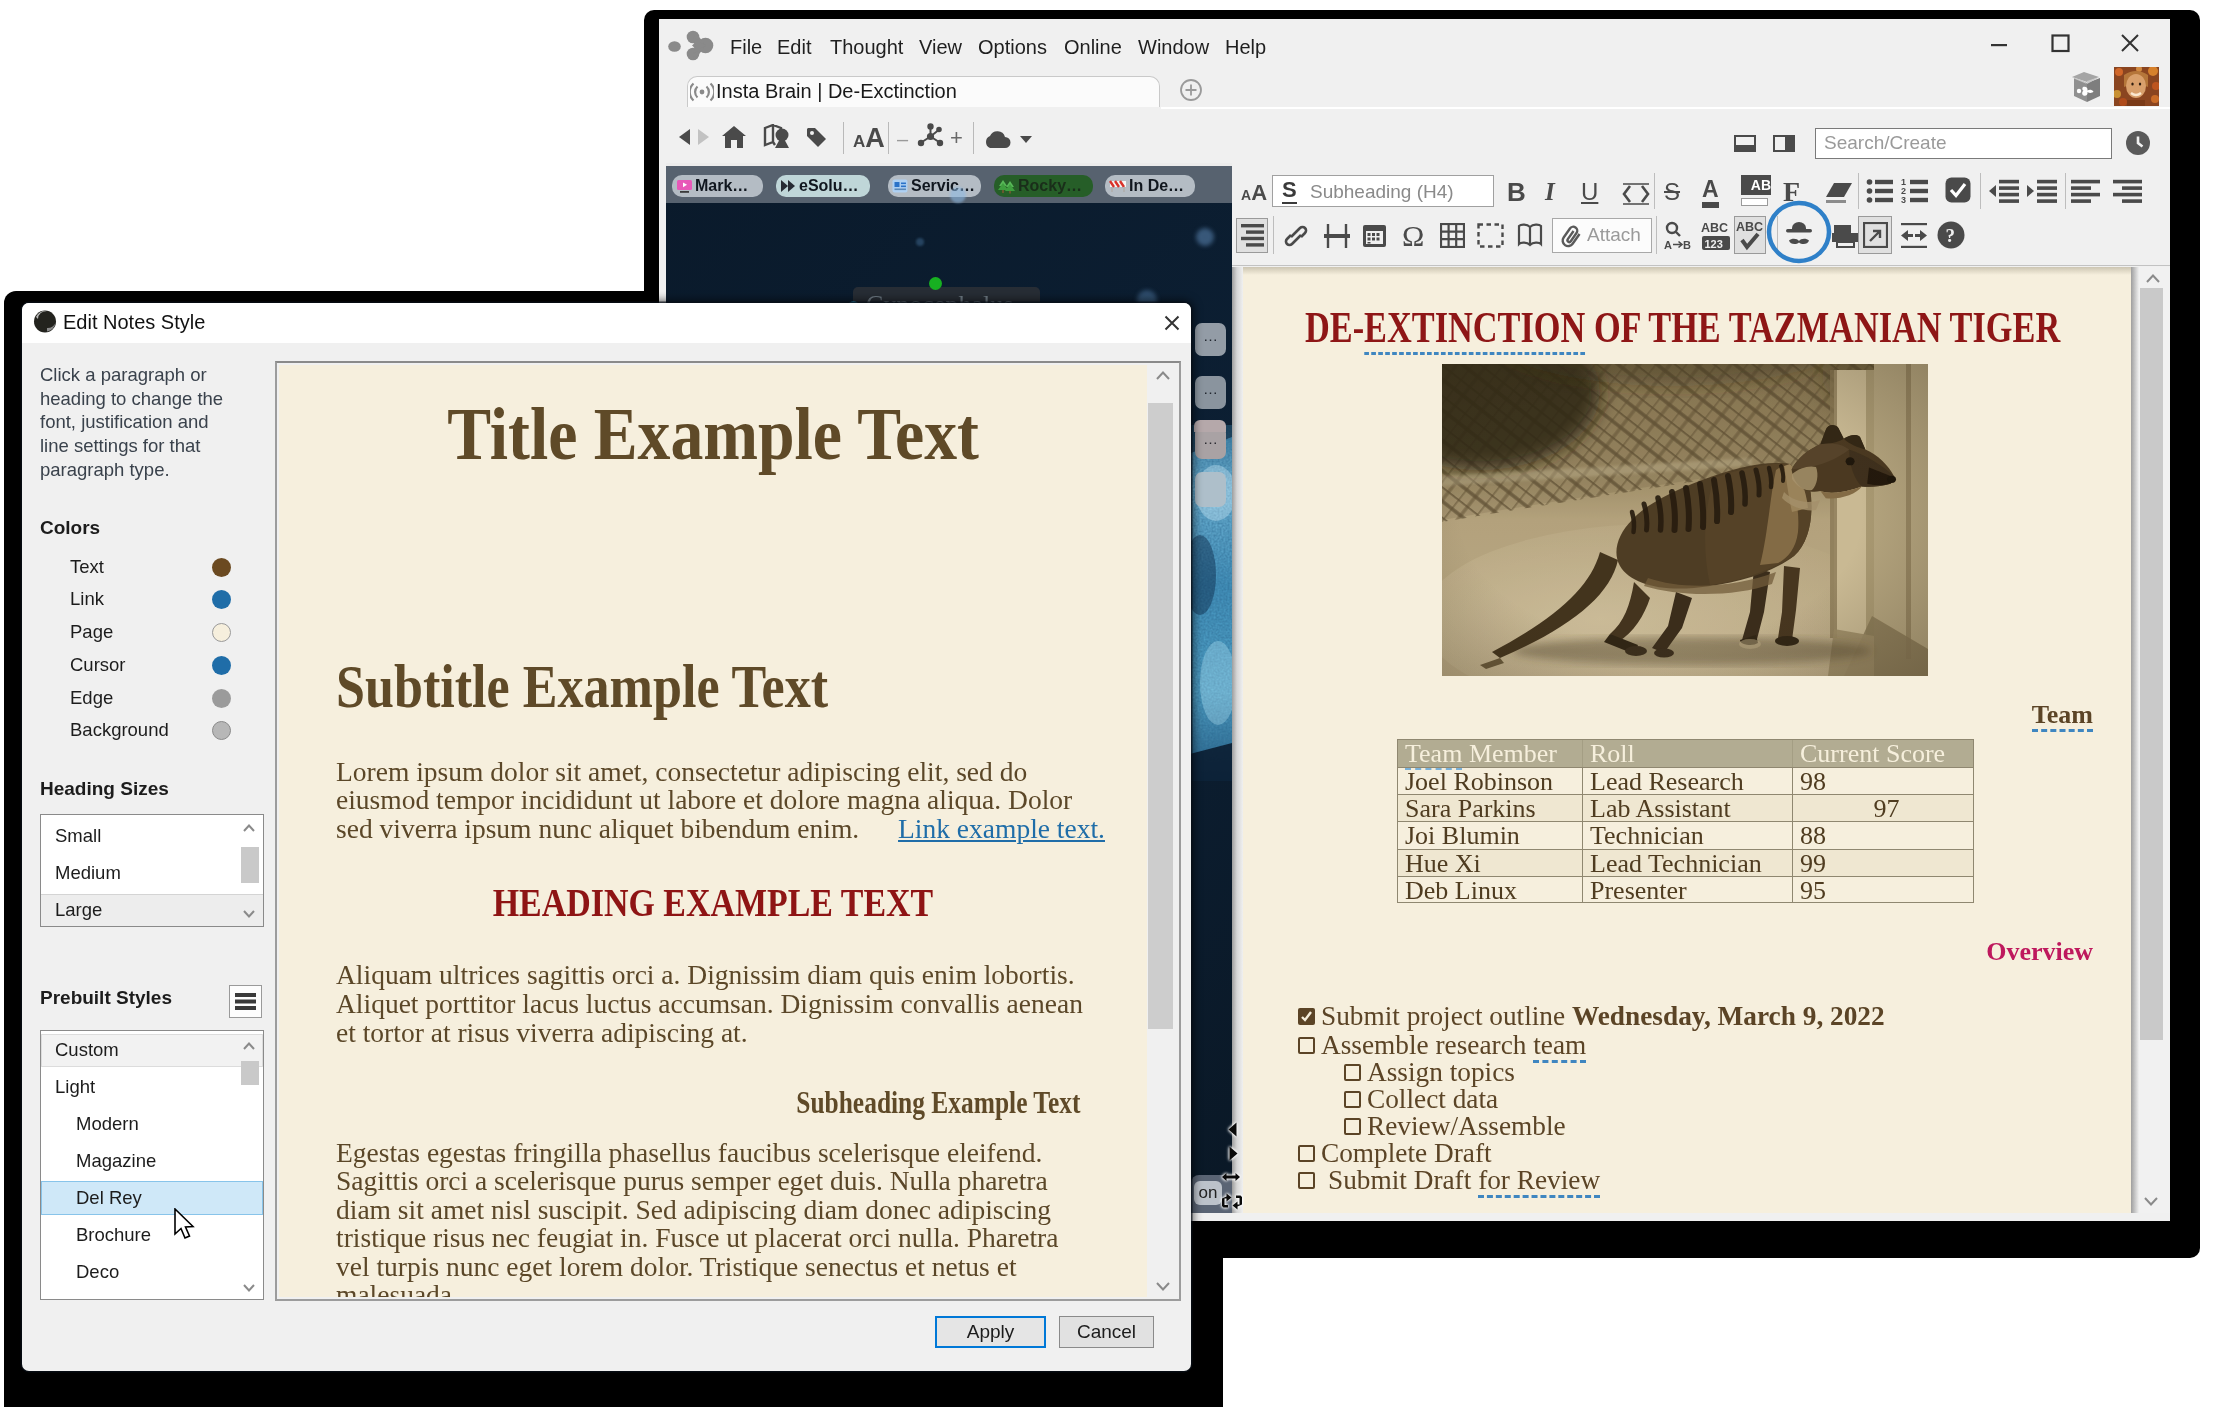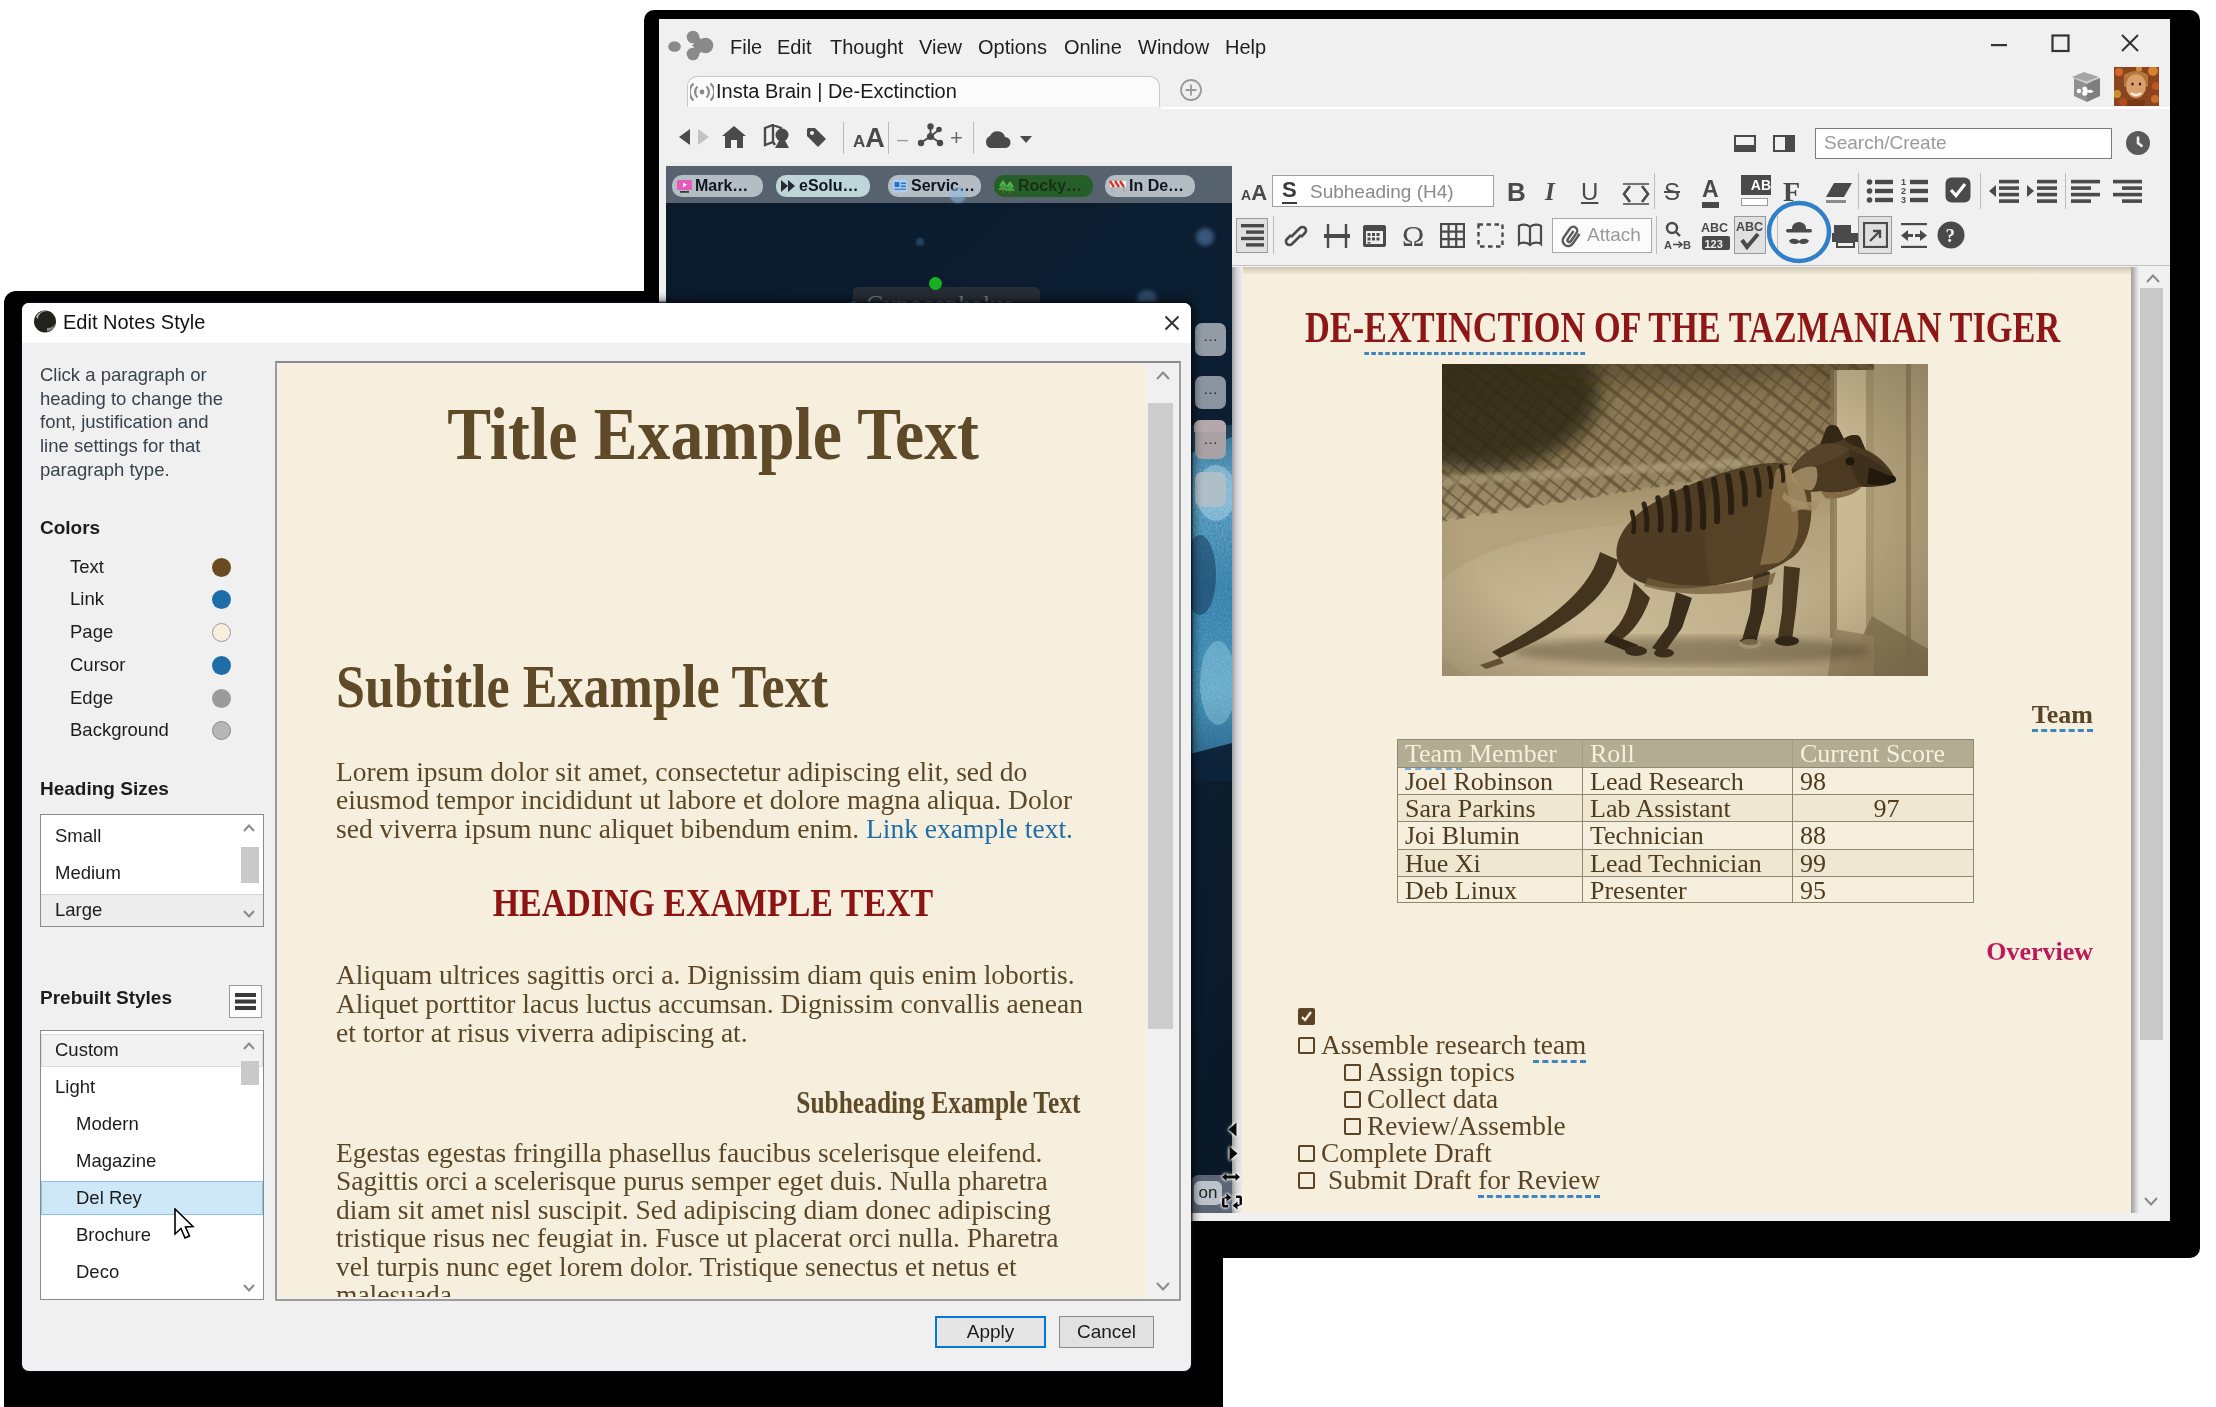--- a/index.html
+++ b/index.html
@@ -593,20 +593,21 @@
         <div style="width:210px;border-right:1px solid #8f8770;padding-left:7px;box-sizing:border-box;">Presenter</div>
         <div style="flex:1;padding-left:7px;">95</div>
       </div>
     </div>
     <div class="abs" style="right:38px;top:670px;font-weight:bold;font-size:26px;line-height:29px;color:#be185d;">Overview</div>
 
     <div class="abs" style="left:55px;top:741px;width:17px;height:17px;background:#5b4426;border-radius:2px;"></div>
     <svg class="abs" style="left:57px;top:743px;" width="13" height="13" viewBox="0 0 13 13">
         <path d="M2 7 L5 10 L11 2" stroke="#f6efdd" stroke-width="2.4" fill="none"></path>
       </svg>
+    <div class="abs" style="left:78px;top:735px;font-size:27.3px;line-height:29px;">Submit project outline <b>Wednesday, March 9, 2022</b></div>
     <div class="abs" style="left:55px;top:770px;width:17px;height:17px;border:2px solid #5b4426;border-radius:2px;box-sizing:border-box;"></div>
     <div class="abs" style="left:78px;top:764px;font-size:27.3px;line-height:29px;">Assemble research <span style="border-bottom:3px dashed #3f86c0;">team</span></div>
     <div class="abs" style="left:101px;top:797px;width:17px;height:17px;border:2px solid #5b4426;border-radius:2px;box-sizing:border-box;"></div>
     <div class="abs" style="left:124px;top:791px;font-size:27.3px;line-height:29px;">Assign topics</div>
     <div class="abs" style="left:101px;top:824px;width:17px;height:17px;border:2px solid #5b4426;border-radius:2px;box-sizing:border-box;"></div>
     <div class="abs" style="left:124px;top:818px;font-size:27.3px;line-height:29px;">Collect data</div>
     <div class="abs" style="left:101px;top:851px;width:17px;height:17px;border:2px solid #5b4426;border-radius:2px;box-sizing:border-box;"></div>
     <div class="abs" style="left:124px;top:845px;font-size:27.3px;line-height:29px;">Review/Assemble</div>
     <div class="abs" style="left:55px;top:878px;width:17px;height:17px;border:2px solid #5b4426;border-radius:2px;box-sizing:border-box;"></div>
     <div class="abs" style="left:78px;top:872px;font-size:27.3px;line-height:29px;">Complete Draft</div>
@@ -694,21 +695,21 @@
     </div>
 
     <svg class="abs" style="left:151px;top:905px;" width="24" height="36" viewBox="0 0 24 36">
         <path d="M2 1 L2 26 L8 20.5 L12 30 L16.5 28 L12.5 19 L20 18.5 Z" fill="#fff" stroke="#000" stroke-width="1.6"></path>
       </svg>
 
     <div class="abs" style="left:253px;top:58px;width:906px;height:940px;border:2px solid #9c9c9c;border-top-color:#8a8a8a;box-sizing:border-box;background:#f0f0f0;"></div>
     <div id="pv" class="abs serif" style="left:257px;top:62px;width:868px;height:932px;background:#f6efdd;overflow:hidden;color:#5b4728;">
       <div class="abs" style="left:0;top:33px;width:868px;text-align:center;font-size:73px;line-height:73px;font-weight:bold;color:#5f4a28;transform:scaleX(0.9);white-space:nowrap;">Title Example Text</div>
       <div class="abs" style="left:57px;top:291px;font-size:61px;line-height:61px;font-weight:bold;color:#5f4a28;transform:scaleX(0.854);transform-origin:0 50%;white-space:nowrap;">Subtitle Example Text</div>
-      <div class="abs" style="left:57px;top:393px;white-space:nowrap;font-size:27.5px;line-height:28.3px;">Lorem ipsum dolor sit amet, consectetur adipiscing elit, sed do<br>eiusmod tempor incididunt ut labore et dolore magna aliqua. Dolor<br>sed viverra ipsum nunc aliquet bibendum enim. <span style="color:#1f6da8;">Link example text.</span></div>
+      <div class="abs" style="left:57px;top:393px;white-space:nowrap;font-size:27.5px;line-height:28.3px;">Lorem ipsum dolor sit amet, consectetur adipiscing elit, sed do<br>eiusmod tempor incididunt ut labore et dolore magna aliqua. Dolor<br>sed viverra ipsum nunc aliquet bibendum enim. <span style="color:#1f6da8;text-decoration:underline;margin-left:32px;">Link example text.</span></div>
       <div class="abs" style="left:0;top:518px;width:868px;text-align:center;font-size:39px;line-height:39px;font-weight:bold;color:#8e1414;transform:scaleX(0.87);white-space:nowrap;">HEADING EXAMPLE TEXT</div>
       <div class="abs" style="left:57px;top:596px;white-space:nowrap;font-size:27.5px;line-height:28.8px;">Aliquam ultrices sagittis orci a. Dignissim diam quis enim lobortis.<br>Aliquet porttitor lacus luctus accumsan. Dignissim convallis aenean<br>et tortor at risus viverra adipiscing at.</div>
       <div class="abs" style="right:67px;top:721px;font-size:32px;line-height:32px;font-weight:bold;color:#5f4a28;transform:scaleX(0.795);transform-origin:100% 50%;white-space:nowrap;">Subheading Example Text</div>
       <div class="abs" style="left:57px;top:774px;white-space:nowrap;font-size:27.5px;line-height:28.4px;">Egestas egestas fringilla phasellus faucibus scelerisque eleifend.<br>Sagittis orci a scelerisque purus semper eget duis. Nulla pharetra<br>diam sit amet nisl suscipit. Sed adipiscing diam donec adipiscing<br>tristique risus nec feugiat in. Fusce ut placerat orci nulla. Pharetra<br>vel turpis nunc eget lorem dolor. Tristique senectus et netus et<br>malesuada.</div>
     </div>
     <div class="abs" style="left:1125px;top:62px;width:32px;height:932px;background:#f0f0f0;"></div>
     <svg class="abs" style="left:1133px;top:67px;" width="16" height="11" viewBox="0 0 16 11">
         <path d="M2 9 L8 2.5 L14 9" class="chev"></path>
       </svg>
     <div class="abs" style="left:1126px;top:100px;width:25px;height:626px;background:#cdcdcd;"></div>

